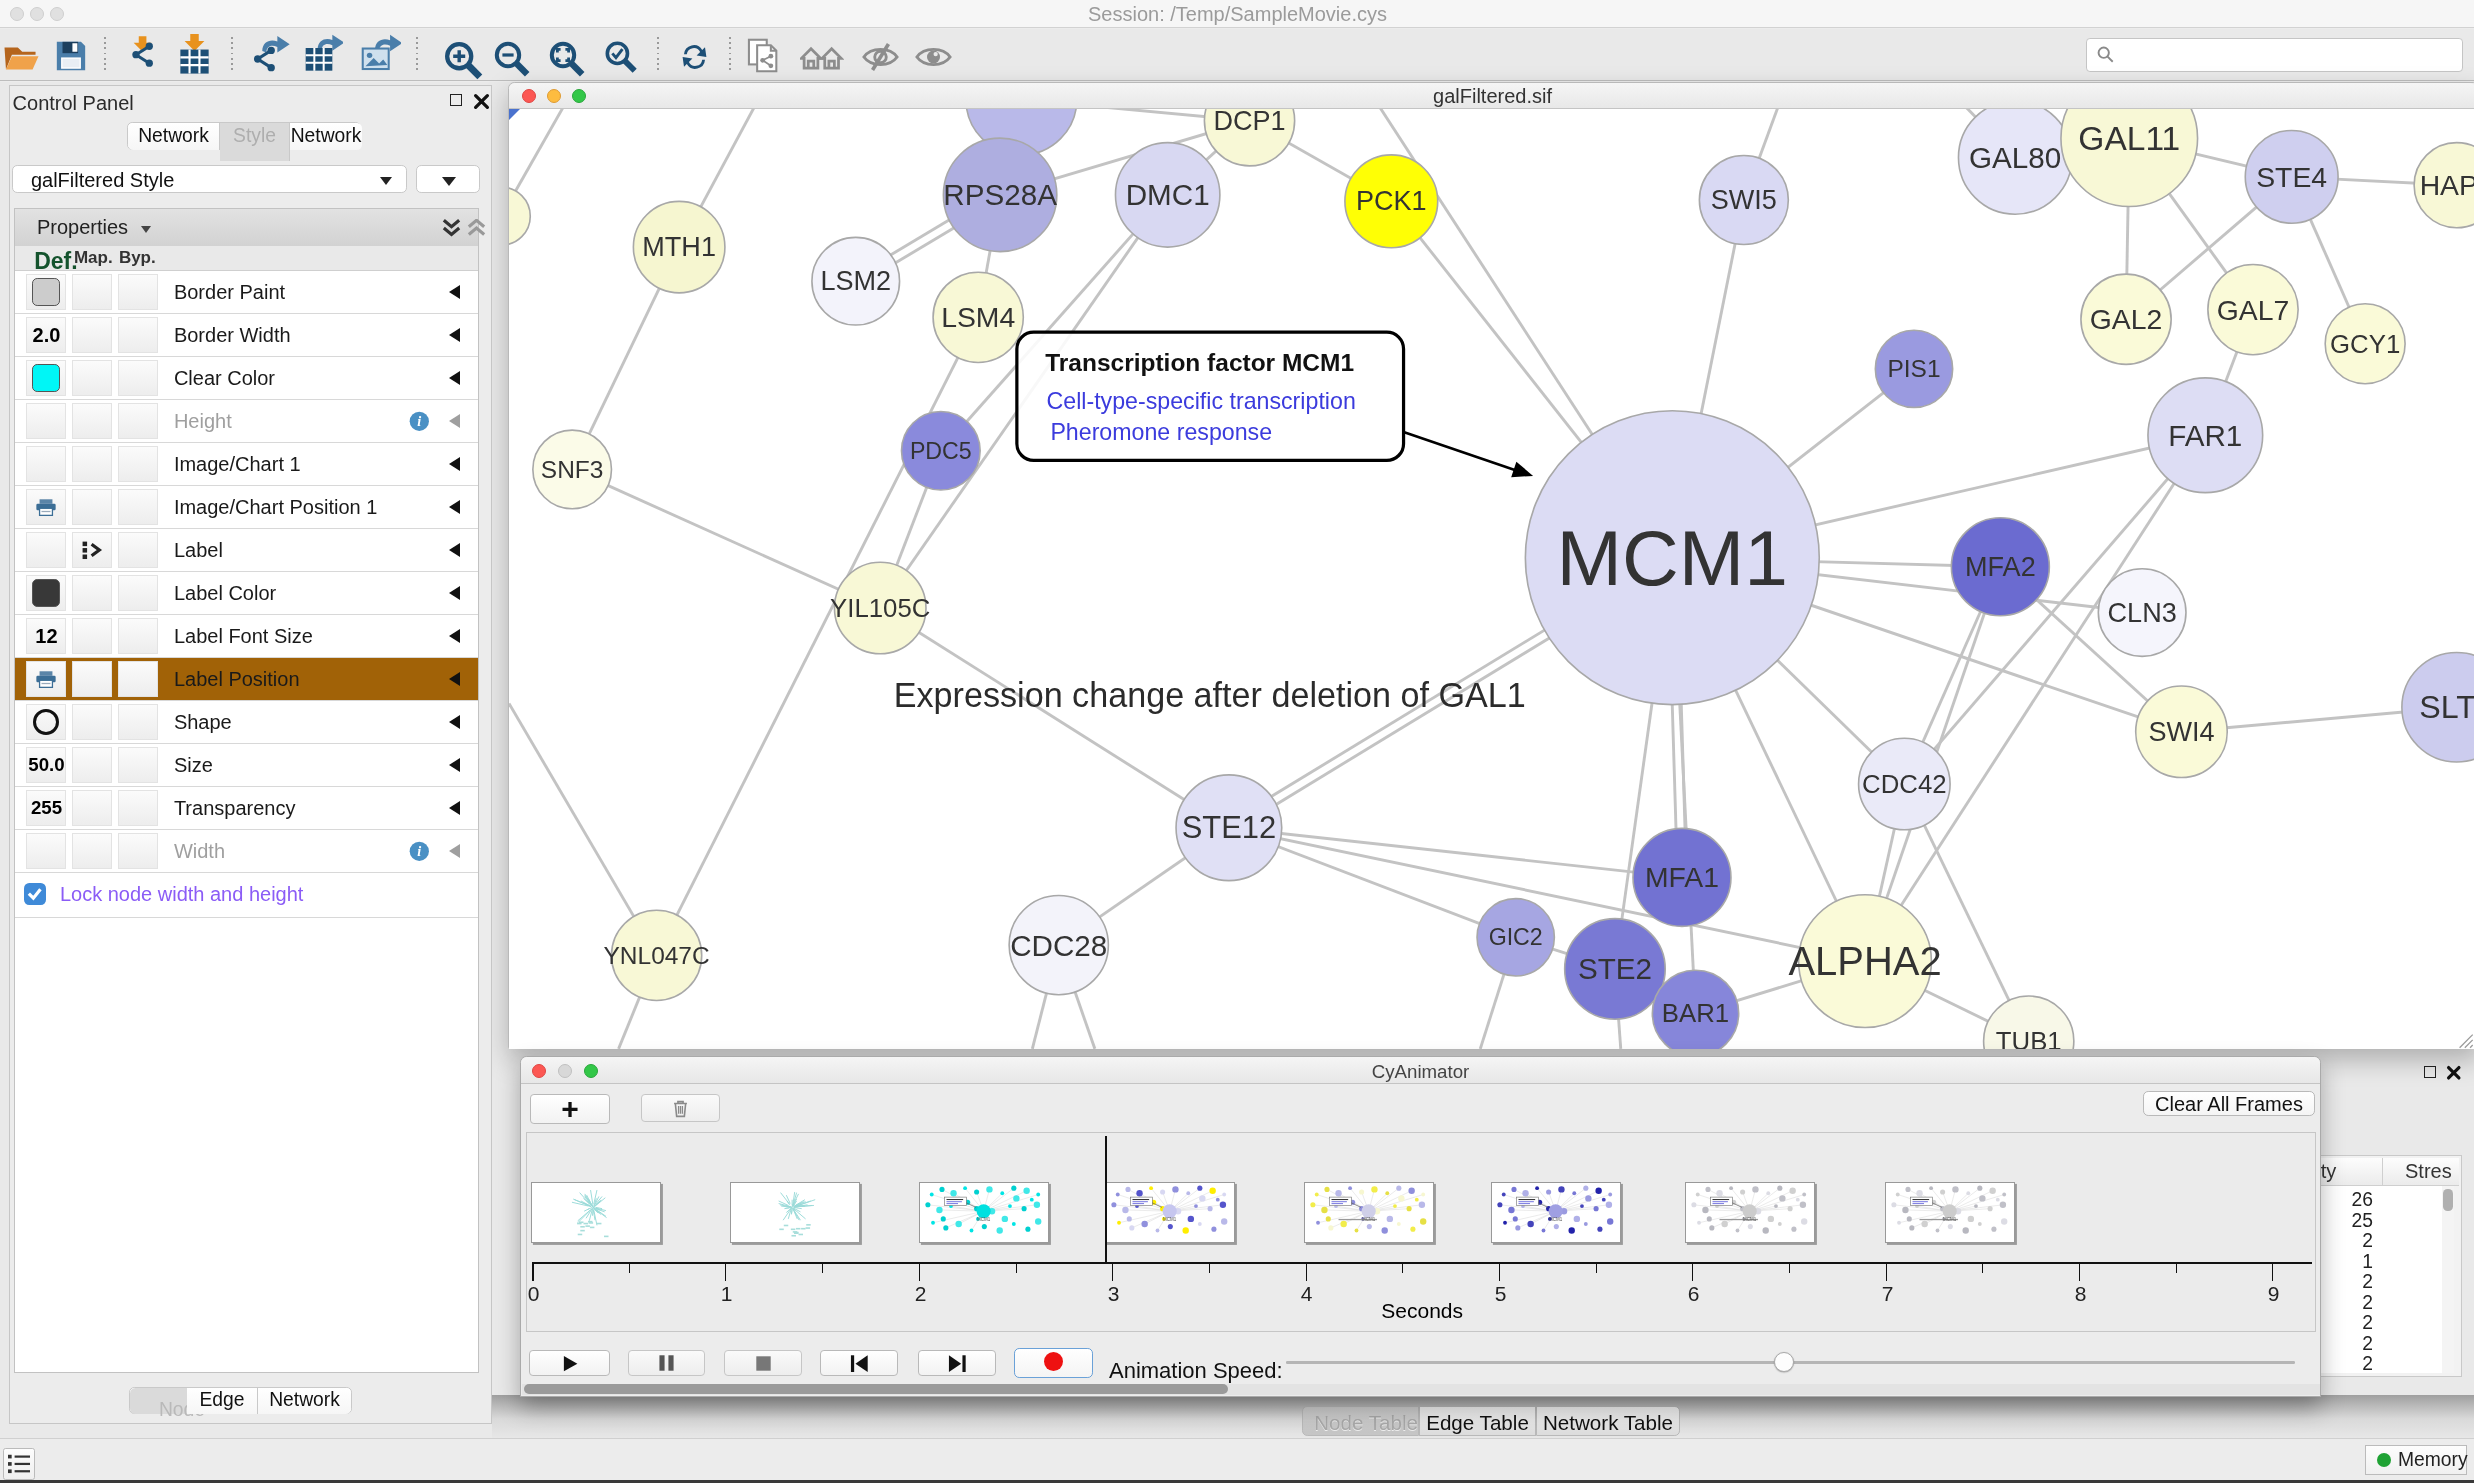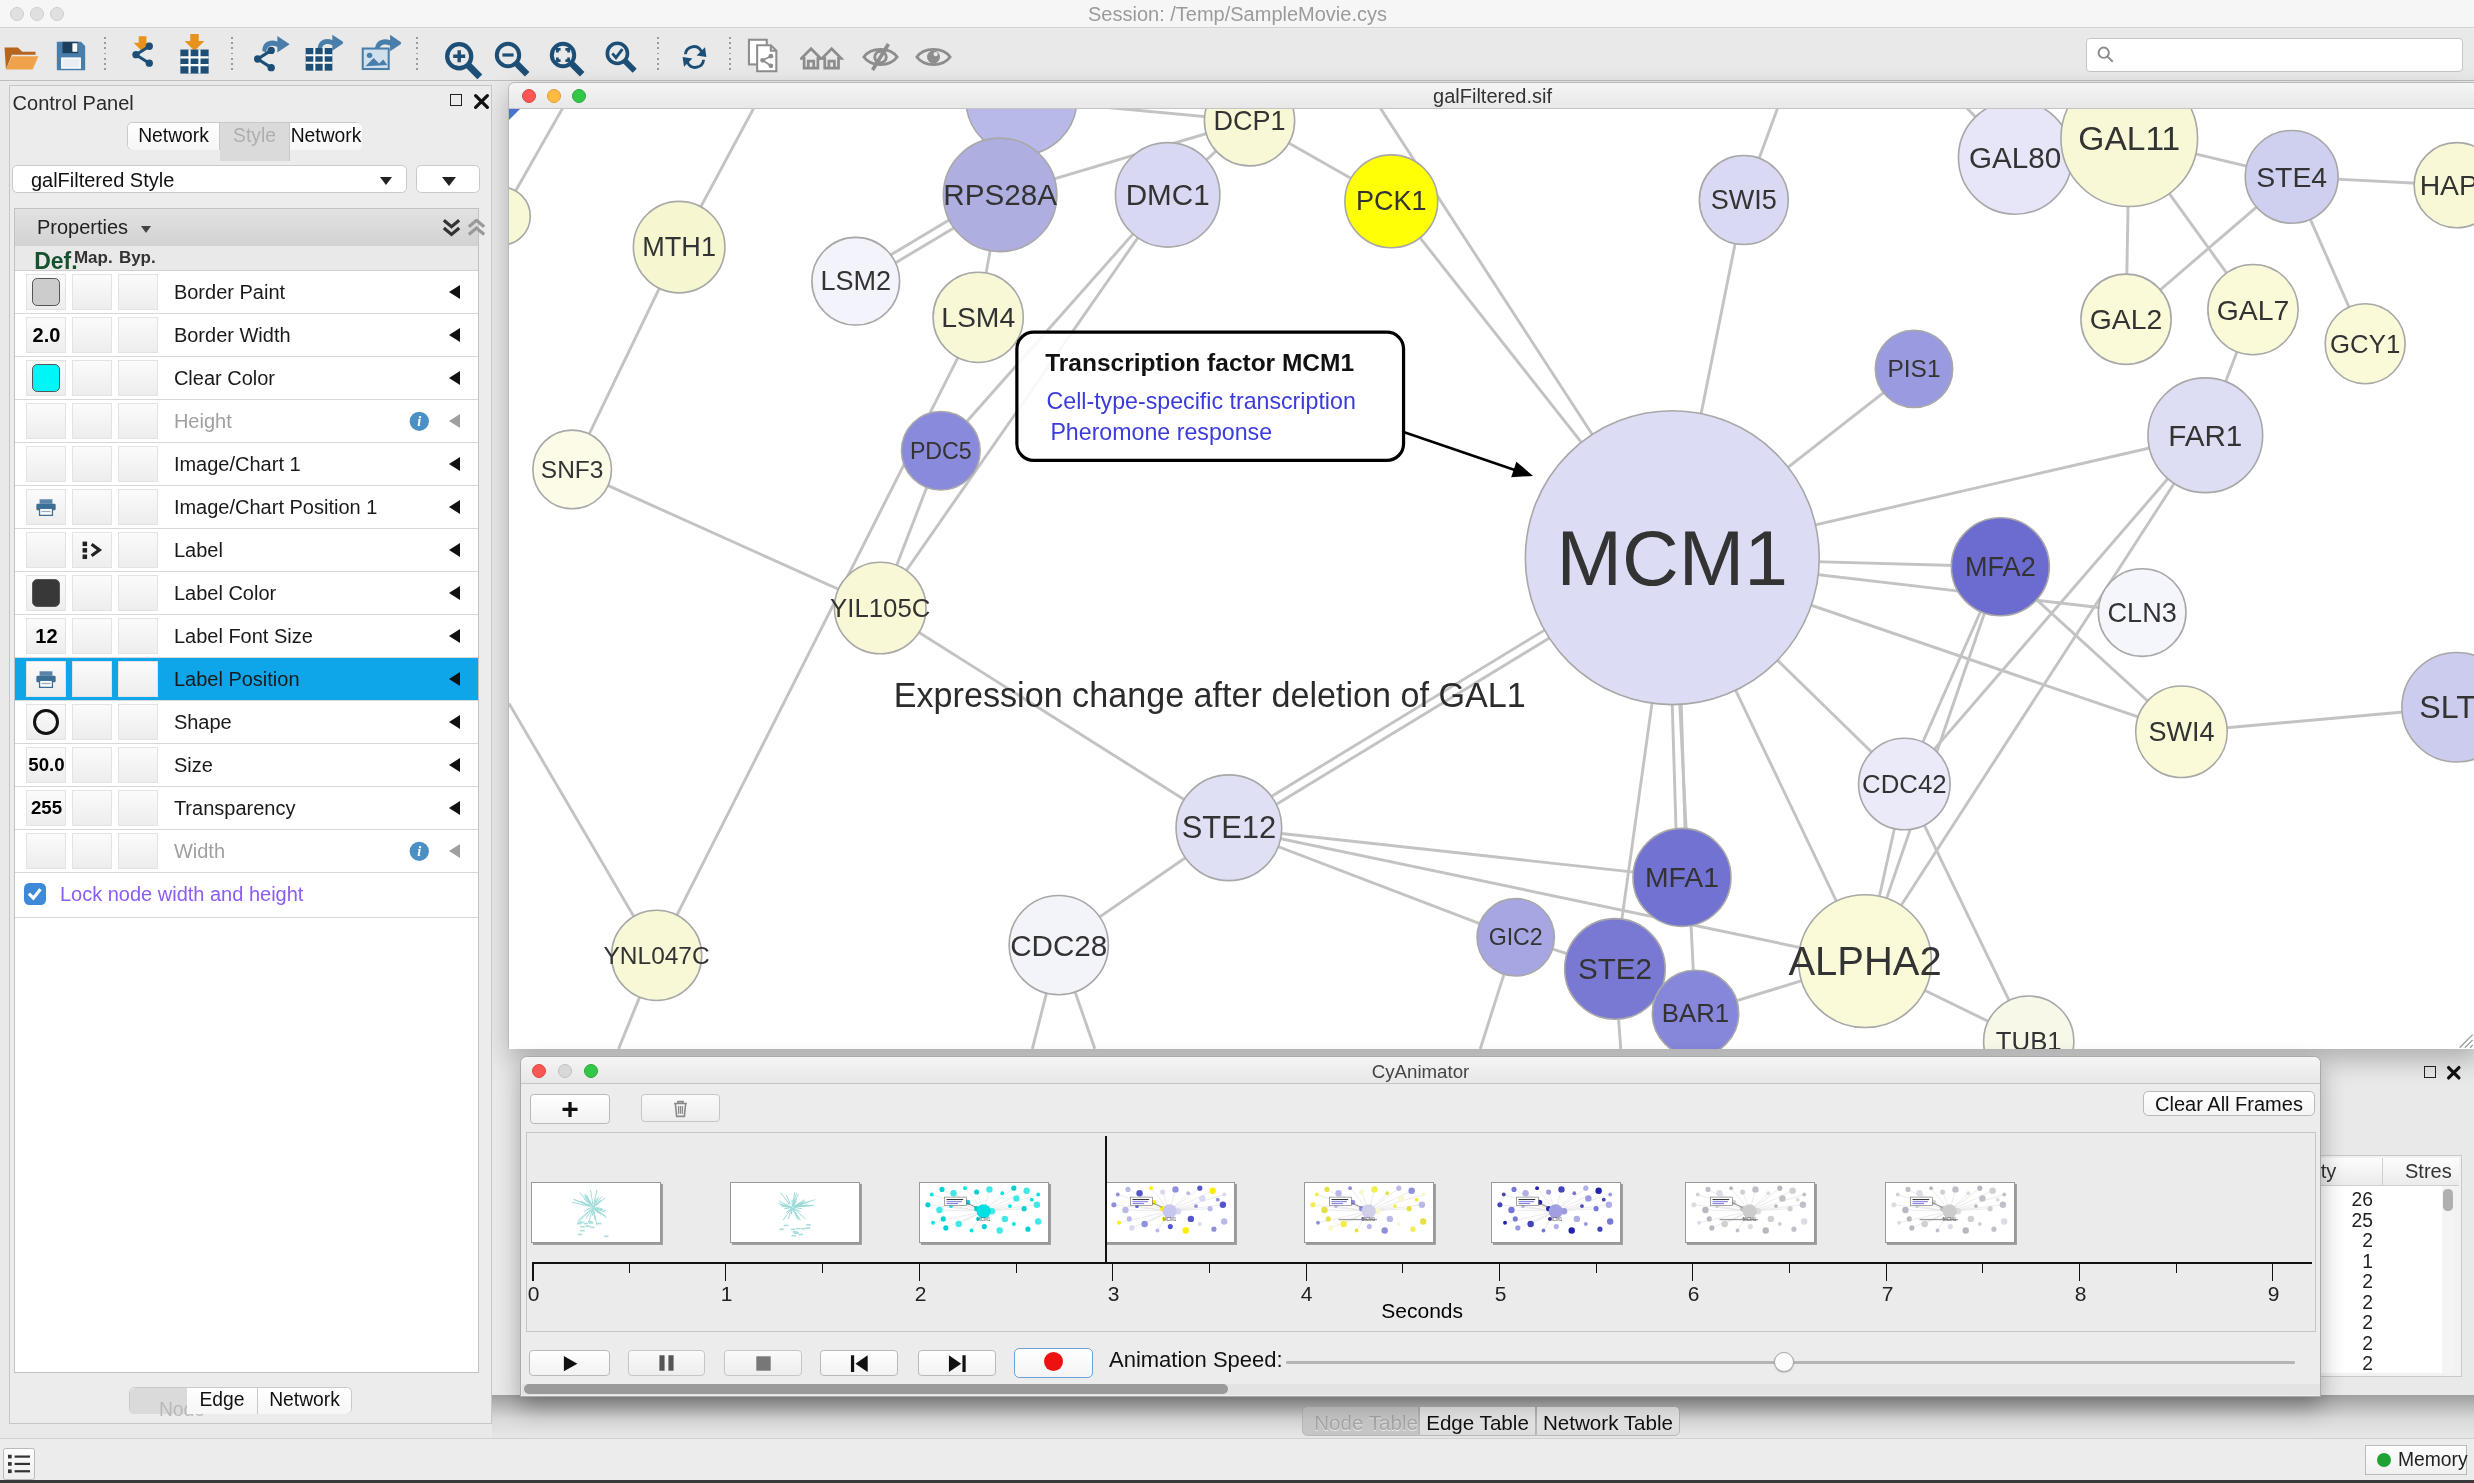--- a/index.html
+++ b/index.html
@@ -903,21 +903,21 @@
         <rect x="3" y="2" width="5" height="26" fill="#111"></rect>
         <path d="M29 2 L10 15 L29 28 Z" fill="#111"></path>
       </svg></div>
   <div class="abs" style="left:397px;top:293px;width:78px;height:26px;background:linear-gradient(#ffffff,#f2f2f2);border:0.6px solid #b9b9b9;border-radius:3.9px;text-align:center"><svg width="20.6" height="19.3" viewBox="0 0 32 30" style="margin-top:3.2px">
         <rect x="24" y="2" width="5" height="26" fill="#111"></rect>
         <path d="M3 2 L22 15 L3 28 Z" fill="#111"></path>
       </svg></div>
   <div class="abs" style="left:493px;top:291px;width:79px;height:30px;background:linear-gradient(#ffffff,#f4f4f4);border:1.9px solid #6aa1d8;border-radius:5.2px;text-align:center">
       <div style="width:19.3px;height:19.3px;border-radius:50%;background:#ee1111;margin:3.2px auto 0"></div>
     </div>
-  <div class="abs" style="left:588px;top:290px;font-size:22px;color:#111">Animation Speed:</div>
+  <div class="abs" style="left:588px;top:301px;font-size:22px;color:#111">Animation Speed:</div>
   <div class="abs" style="left:765px;top:304px;width:1009px;height:3.2px;background:#b5b5b5;border-radius:1.3px"></div>
   <div class="abs" style="left:1253px;top:295px;width:20px;height:20px;border-radius:50%;background:#fdfdfd;border:0.6px solid #aaa;box-shadow:0 0.6px 1.3px rgba(0,0,0,0.3)"></div>
 
   <div class="abs" style="left:1.3px;top:327px;width:1798px;height:11px;background:#e3e3e3"></div>
   <div class="abs" style="left:2.6px;top:327px;width:704px;height:9.7px;background:#9a9a9a;border-radius:5.2px"></div>
 </div>
 
 <div class="abs" style="left:9px;top:85px;width:483px;height:1339px;background:#ececec;border:0.6px solid #c6c6c6">
   <div class="abs" style="left:2.6px;top:6.4px;font-size:20px;color:#2b2b2b">Control Panel</div>
   <div class="abs" style="left:440px;top:7.7px;width:12.2px;height:12.2px;border:1.9px solid #222"></div>
@@ -1049,21 +1049,21 @@
         <div style="position:relative;height:43px;border-bottom:0.6px solid #d8d8d8;background:#fff">
 <div style="position:absolute;left:11.6px;top:3.2px;width:40px;height:36px;background:linear-gradient(#fbfbfb,#ededed);border:0.6px solid #e3e3e3;display:flex;align-items:center;justify-content:center">
             <span style="font-weight:bold;font-size:20px">12</span>
           </div>
 <div style="position:absolute;left:57px;top:3.2px;width:40px;height:36px;background:linear-gradient(#fbfbfb,#ededed);border:0.6px solid #e3e3e3;display:flex;align-items:center;justify-content:center"></div>
 <div style="position:absolute;left:103px;top:3.2px;width:40px;height:36px;background:linear-gradient(#fbfbfb,#ededed);border:0.6px solid #e3e3e3;display:flex;align-items:center;justify-content:center"></div>
 <div style="position:absolute;left:159px;top:10.3px;font-size:20px;color:#1a1a1a">Label Font Size</div>
 
 <div style="position:absolute;right:18px;top:14px;width:0;height:0;border-top:7.7px solid transparent;border-bottom:7.7px solid transparent;border-right:11.6px solid #111"></div>
 </div>
-        <div style="position:relative;height:43px;border-bottom:0.6px solid #d8d8d8;background:#0ea5e9">
+        <div style="position:relative;height:43px;border-bottom:0.6px solid #d8d8d8;background:#a16207">
 <div style="position:absolute;left:11.6px;top:3.2px;width:40px;height:36px;background:linear-gradient(#fbfbfb,#ededed);border:0.6px solid #e3e3e3;display:flex;align-items:center;justify-content:center">
             <svg width="22" height="19.3" viewBox="0 0 34 30">
               <rect x="7" y="2" width="20" height="7" fill="#5b85a8"></rect>
               <rect x="2" y="9" width="30" height="10" rx="2" fill="#3c6e96"></rect>
               <rect x="7" y="16" width="20" height="11" fill="#fff" stroke="#3c6e96" stroke-width="2"></rect>
               <line x1="10" y1="21" x2="24" y2="21" stroke="#9ab" stroke-width="2"></line>
             </svg>
           </div>
 <div style="position:absolute;left:57px;top:3.2px;width:40px;height:36px;background:linear-gradient(#fbfbfb,#ededed);border:0.6px solid #e3e3e3;display:flex;align-items:center;justify-content:center"></div>
 <div style="position:absolute;left:103px;top:3.2px;width:40px;height:36px;background:linear-gradient(#fbfbfb,#ededed);border:0.6px solid #e3e3e3;display:flex;align-items:center;justify-content:center"></div>

